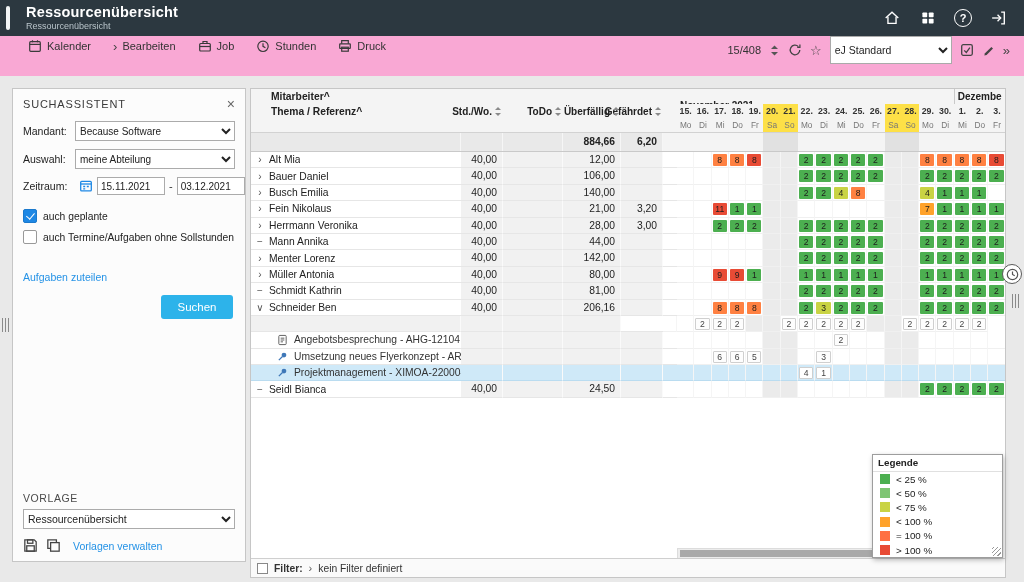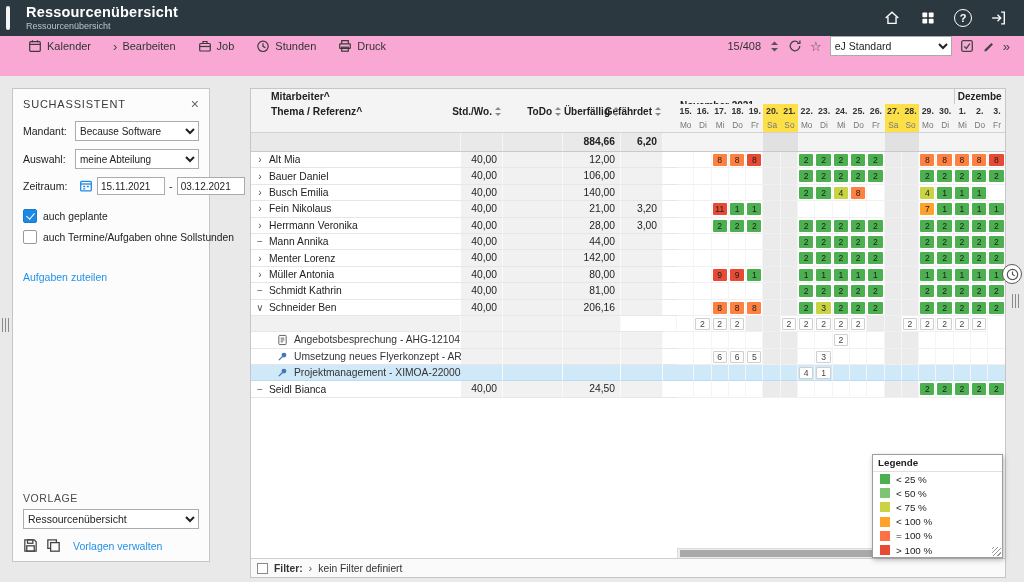--- a/index.html
+++ b/index.html
@@ -18,29 +18,29 @@
 
   
   .toolbar{position:absolute;left:0;top:36px;width:1024px;height:40px;background:#f9a8d4;border-bottom:1px solid #d6d6d6;display:flex;align-items:flex-start;}
   .tbleft{display:flex;align-items:center;gap:18px;padding-left:26px;}
   .tbbtn{display:inline-flex;align-items:center;gap:5px;background:none;border:none;font-family:inherit;font-size:11px;color:#333;cursor:pointer;padding:3px 2px;}
   .tbicon{display:inline-flex;align-items:center;justify-content:center;}
   .tbicon svg{display:block;}
   .tbright{margin-left:auto;display:flex;align-items:center;gap:8px;padding-right:14px;}
   .counter{font-size:11px;color:#333;}
   .glyph{font-size:13px;color:#444;cursor:pointer;line-height:1;}
-  .viewsel{width:122px;height:20px;font-size:10.5px;font-family:inherit;border:1px solid #aaa;background:#fff;color:#222;}
+  .viewsel{width:122px;height:28px;font-size:10.5px;font-family:inherit;border:1px solid #aaa;background:#fff;color:#222;}
 
   
   .content{position:absolute;left:0;top:76px;width:1024px;height:506px;background:#e9e9e9;}
   .lsplit{position:absolute;left:0;top:12px;width:10px;height:474px;display:flex;align-items:center;justify-content:center;cursor:col-resize;}
   .grip{width:7px;height:14px;background:repeating-linear-gradient(90deg,#8a8a8a 0 1px,transparent 1px 3px);}
 
   
-  .sidebar{position:absolute;left:12px;top:12px;width:198px;height:474px;background:#fcfcfc;border:1px solid #c6c6c6;box-sizing:border-box;padding:8px 10px;display:flex;flex-direction:column;}
+  .sidebar{position:absolute;left:12px;top:12px;width:234px;height:474px;background:#fcfcfc;border:1px solid #c6c6c6;box-sizing:border-box;padding:8px 10px;display:flex;flex-direction:column;}
   .sbhead{display:flex;align-items:center;justify-content:space-between;margin-bottom:10px;}
   .sbtitle{font-size:11px;color:#3a3a3a;letter-spacing:.8px;}
   .sbclose{font-size:14px;color:#666;cursor:pointer;line-height:1;}
   .frow{display:flex;align-items:center;margin-bottom:8px;}
   .frow label{width:52px;font-size:10.5px;color:#222;flex:none;}
   .frow select{flex:1;height:20px;font-size:10px;font-family:inherit;border:1px solid #ababab;background:#fff;color:#222;min-width:0;}
   .zeit{gap:4px;}
   .datein{width:60px;height:16px;border:1px solid #ababab;font-size:10px;font-family:inherit;padding:0 3px;color:#222;}
   .dash{font-size:11px;color:#333;}
   .cbarea{margin-top:6px;}
@@ -280,20 +280,23 @@
           <div class="cbrow">
             <div class="cb on"></div>
             <div class="cblabel">auch geplante</div>
           </div>
           <div class="cbrow">
             <div class="cb"></div>
             <div class="cblabel">auch Termine/Aufgaben ohne Sollstunden</div>
           </div>
         </div>
       <a class="slink">Aufgaben zuteilen</a>
+      <div class="btnrow">
+        <button class="suchen">Suchen</button>
+      </div>
       <div class="spacer"></div>
       <div class="vtitle">VORLAGE</div>
       <select class="vsel"><option>Ressourcenübersicht</option></select>
       <div class="vrow">
         <span class="tbicon">
             <svg width="15" height="15" viewBox="0 0 14 14" fill="none" stroke="#444" stroke-width="1.2">
               <path d="M1.7 1.7 H10.5 L12.3 3.5 V12.3 H1.7 Z"></path>
               <rect x="4.2" y="1.7" width="5" height="3.2"></rect>
               <rect x="3.5" y="7.3" width="7" height="5"></rect>
             </svg>

